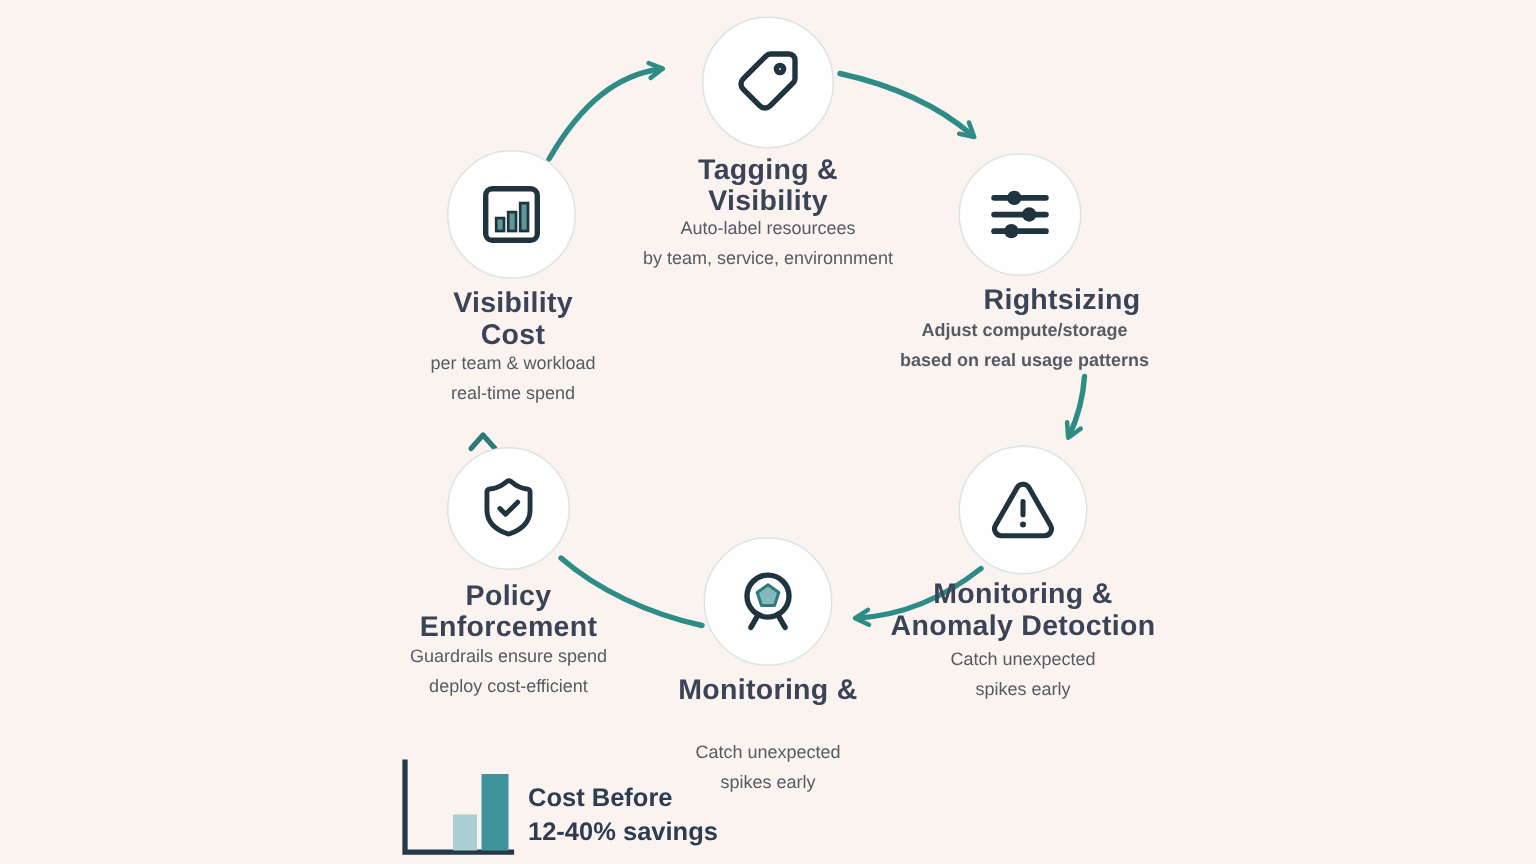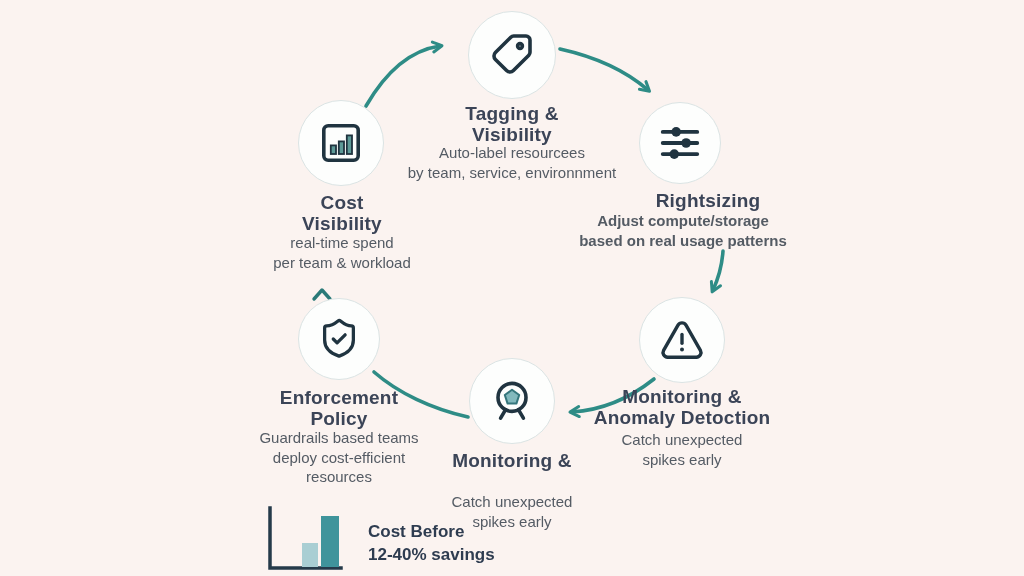--- a/index.html
+++ b/index.html
@@ -16,28 +16,28 @@
     box-sizing:border-box;
     display:flex;align-items:center;justify-content:center;
   }
   .title{
     position:absolute;text-align:center;z-index:2;
     color:#3b4457;font-weight:700;font-size:19px;line-height:21px;
     letter-spacing:.2px;
   }
   .desc{
     position:absolute;text-align:center;z-index:2;
-    color:#545b64;font-weight:400;font-size:15px;line-height:19.5px;
+    color:#545b64;font-weight:400;font-size:12px;line-height:19.5px;
   }
   .title span,.desc span{display:block;}
   .legend-text{
     position:absolute;left:352px;top:520px;z-index:2;
     color:#2e3c50;font-weight:700;font-size:17px;line-height:23px;
   }
-  .legend-text span{display:block;margin-left:16px;}
+  .legend-text span{display:block;}
 </style>
 </head>
 <body>
 
 <div id="canvas">
 
   <svg class="overlay" width="1024" height="576" viewBox="0 0 1024 576">
     <defs>
       <marker id="chev" viewBox="0 0 16 16" markerWidth="16" markerHeight="16" refX="10" refY="8" orient="auto" markerUnits="userSpaceOnUse">
         <path d="M3 3 L12 8 L3 13" fill="none" stroke="#2e8c86" stroke-width="3" stroke-linecap="round" stroke-linejoin="round"></path>
@@ -142,48 +142,47 @@
   <div class="node">
     <div class="circle" style="left:298px;top:298px;width:82px;height:82px;">
       <svg width="46" height="46" viewBox="0 0 24 24">
         <g fill="none" stroke="#203440" stroke-width="1.7" stroke-linecap="round" stroke-linejoin="round">
           <path d="M19.5 12.5c0 4.6-3.2 6.9-7.1 8.3a1 1 0 0 1-.7 0c-4-1.4-7.2-3.7-7.2-8.3V6.2a1 1 0 0 1 1-1c2 0 4.3-1.2 6-2.6a1 1 0 0 1 1.3 0c1.7 1.4 4 2.6 5.7 2.6a1 1 0 0 1 1 1z"></path>
           <path d="m9 12 2 2 4.2-4.2"></path>
         </g>
       </svg>
     </div>
     <div class="title" style="left:239px;top:387px;width:200px;">
+      <span>Policy</span>
       <span>Enforcement</span>
-      <span>Policy</span>
     </div>
     <div class="desc" style="left:199px;top:428px;width:280px;">
-      <span>Guardrails based teams</span>
+      <span>Guardrails ensure spend</span>
       <span>deploy cost-efficient</span>
-      <span>resources</span>
     </div>
   </div>
 
   <div class="node">
     <div class="circle" style="left:298px;top:100px;width:86px;height:86px;">
       <svg width="48" height="48" viewBox="0 0 24 24">
         <rect x="3.4" y="3.4" width="17.2" height="17.2" rx="2.2" fill="none" stroke="#203440" stroke-width="1.8"></rect>
         <g fill="#5d9a97" stroke="#203440" stroke-width="0.9">
           <rect x="6.9" y="13.2" width="2.6" height="4.3"></rect>
           <rect x="10.9" y="11.2" width="2.6" height="6.3"></rect>
           <rect x="14.9" y="8.2" width="2.6" height="9.3"></rect>
         </g>
       </svg>
     </div>
     <div class="title" style="left:242px;top:192px;width:200px;">
+      <span>Visibility</span>
       <span>Cost</span>
-      <span>Visibility</span>
     </div>
     <div class="desc" style="left:202px;top:233px;width:280px;">
+      <span>per team &amp; workload</span>
       <span>real-time spend</span>
-      <span>per team &amp; workload</span>
     </div>
   </div>
 
   <div class="legend-text">
     <span>Cost Before</span>
     <span>12-40% savings</span>
   </div>
 
 </div>
 

